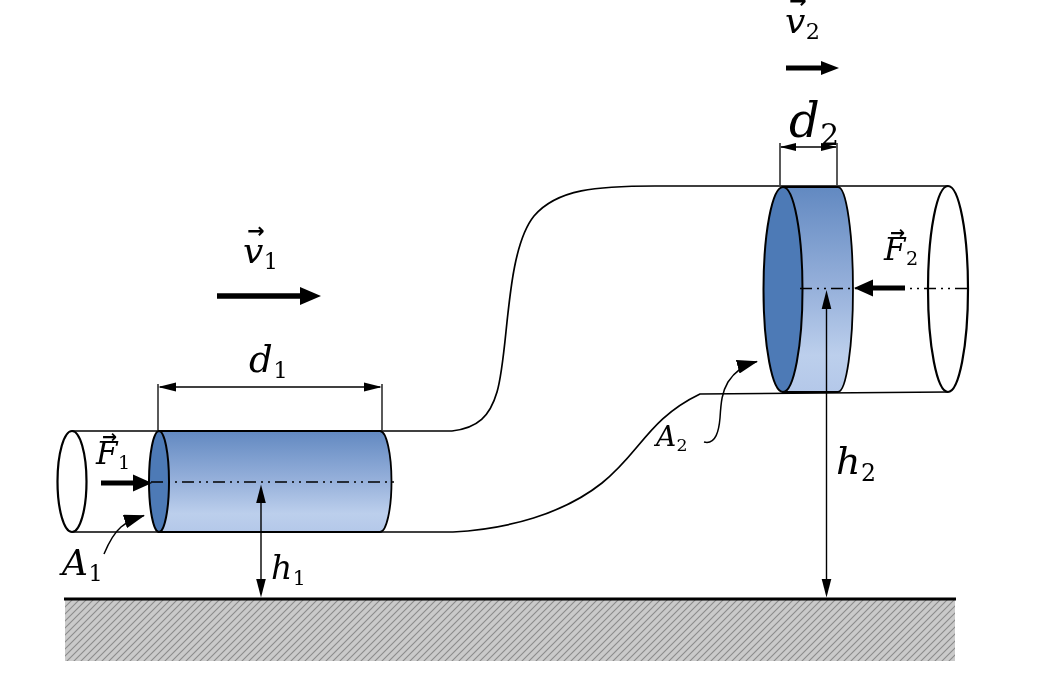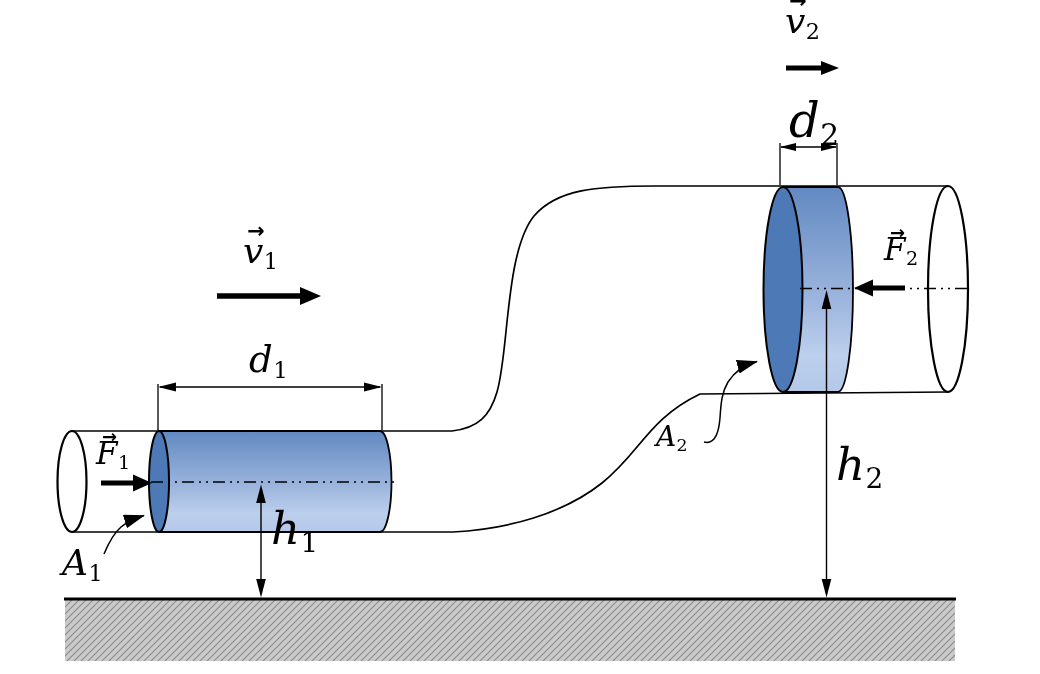--- a/index.html
+++ b/index.html
@@ -136,21 +136,21 @@
 </div>
 
 <div class="mlabel" style="left:62px;top:545px;font-size:36px">
   <span class="bwrap"><span class="base">A</span></span><span class="sub">1</span>
 </div>
 
 <div class="mlabel" style="left:656px;top:423px;font-size:28px">
   <span class="bwrap"><span class="base">A</span></span><span class="sub">2</span>
 </div>
 
-<div class="mlabel" style="left:271px;top:506px;font-size:45px">
+<div class="mlabel" style="left:271px;top:551px;font-size:33px">
   <span class="bwrap"><span class="base">h</span></span><span class="sub">1</span>
 </div>
 
-<div class="mlabel" style="left:836px;top:442px;font-size:45px">
+<div class="mlabel" style="left:836px;top:442px;font-size:38px">
   <span class="bwrap"><span class="base">h</span></span><span class="sub">2</span>
 </div>
 
 </div>
 
 </body></html>

